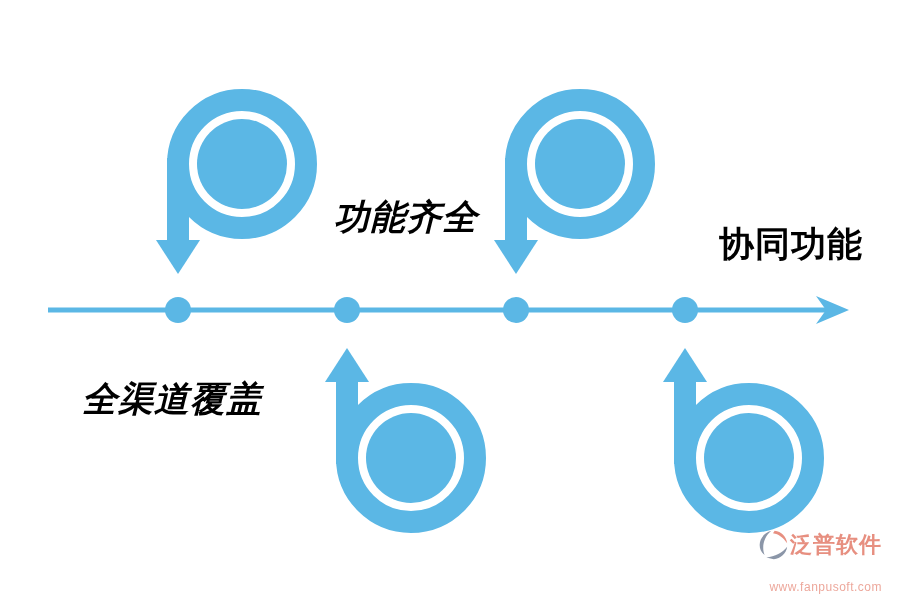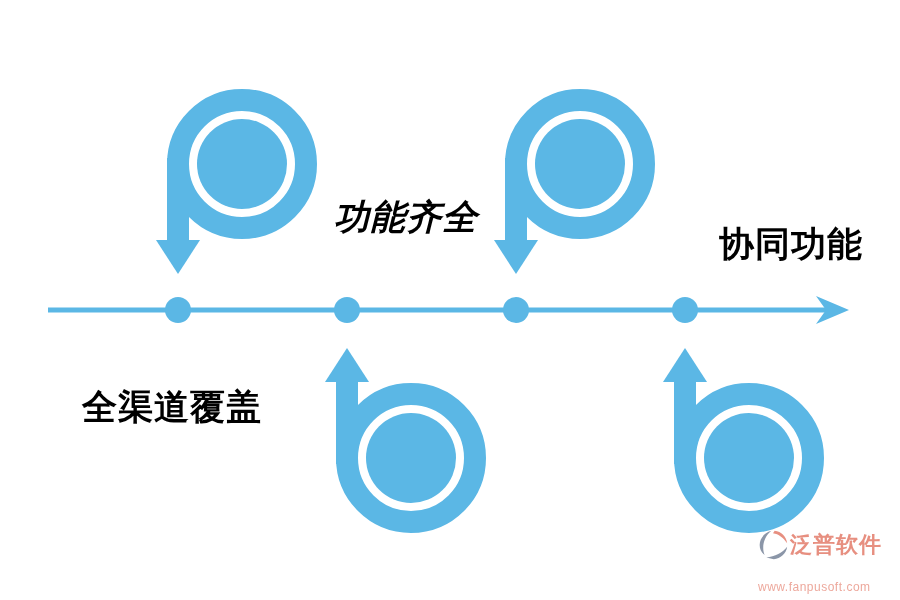--- a/index.html
+++ b/index.html
@@ -26,31 +26,31 @@
     color: var(--accent);
   }
   .milestone-label {
     position: absolute;
     font-size: 35px;
     font-weight: bold;
     color: var(--text);
     letter-spacing: 1px;
     white-space: nowrap;
   }
-  .label-pos-1 { left: 82px;  top: 384px; }
+  .label-pos-1 { left: 82px;  top: 376px; font-style: italic; }
   .label-pos-2 { left: 334px; top: 194px; font-style: italic; }
   .label-pos-3 { left: 478px; top: 382px; }
   .label-pos-4 { left: 719px; top: 197px; margin-top: 24px; }
   .watermark {
     position: absolute;
     right: 18px;
     bottom: 6px;
     display: flex;
     flex-direction: column;
-    align-items: flex-start;
+    align-items: flex-end;
   }
   .watermark-top {
     display: flex;
     align-items: center;
     gap: 2px;
   }
   .watermark-logo { width: 30px; height: 32px; }
   .watermark-name {
     font-size: 22px;
     font-weight: bold;

